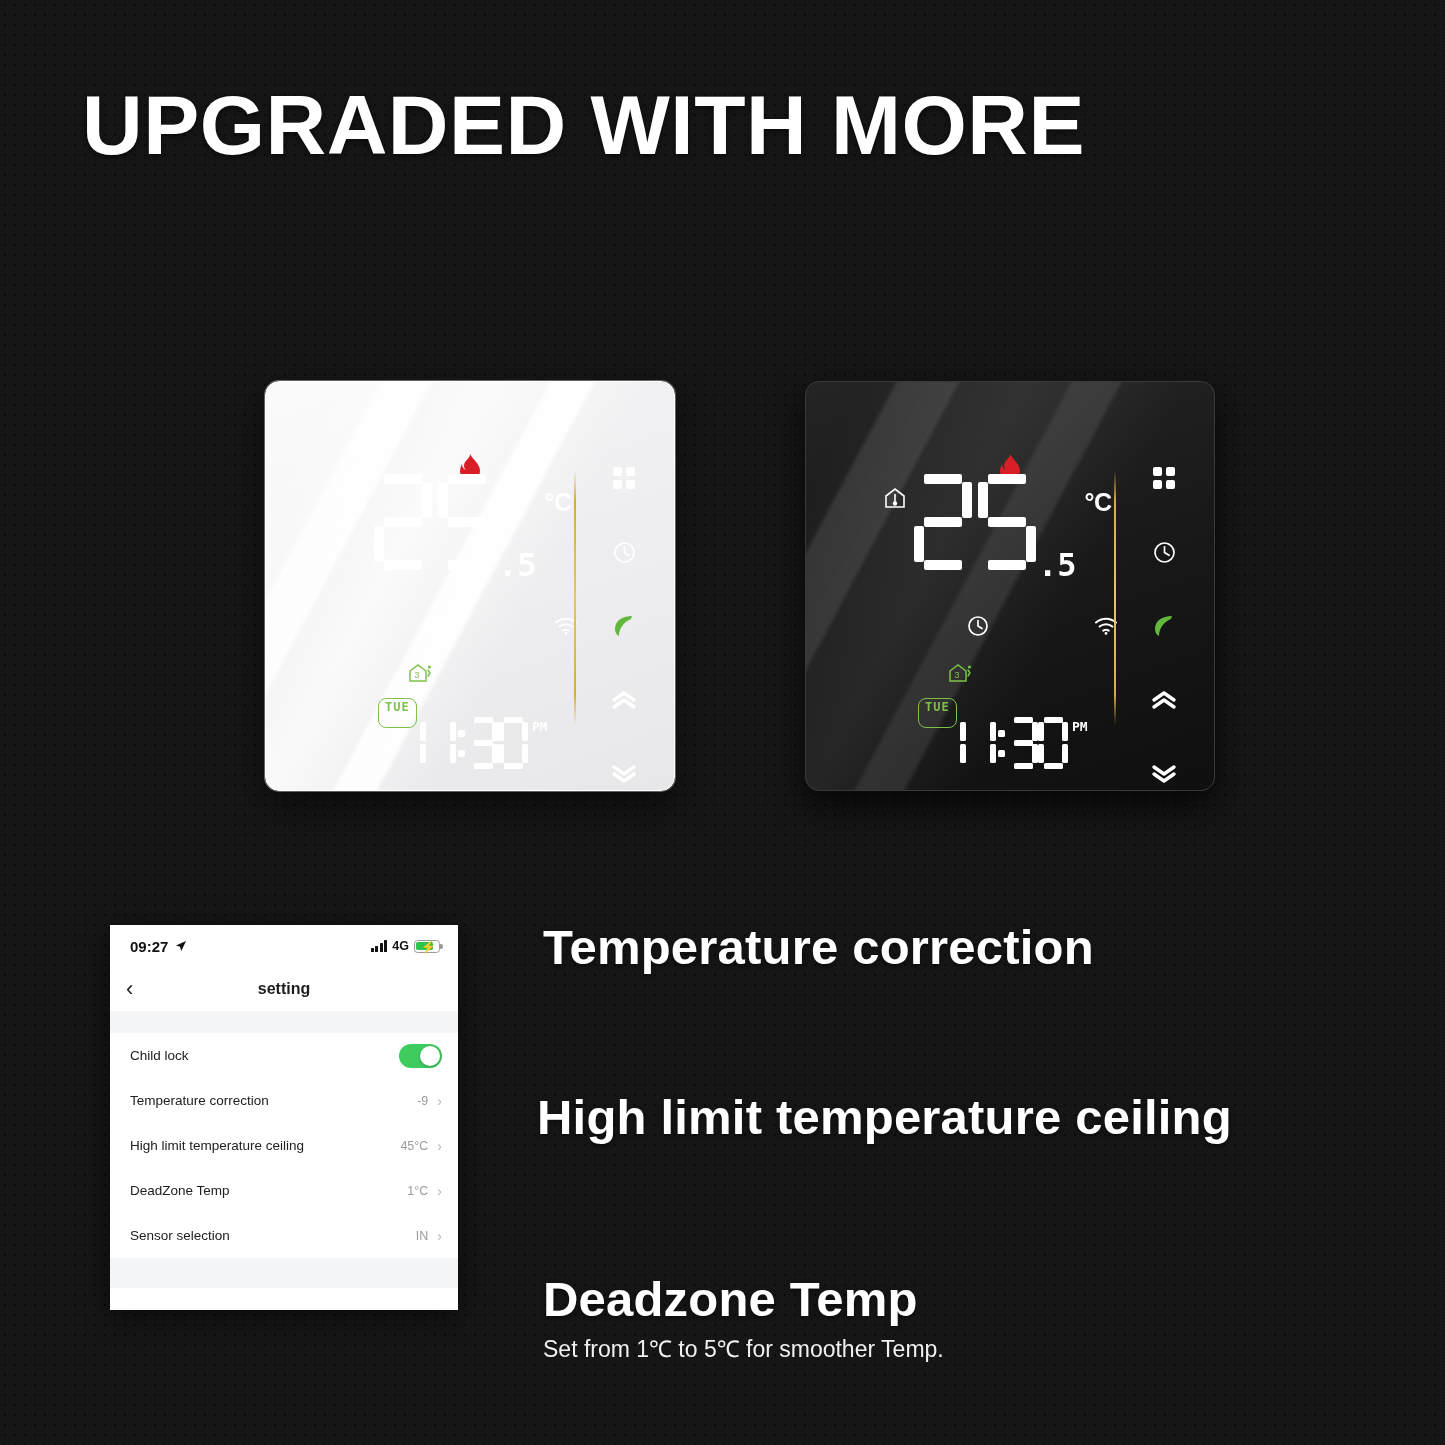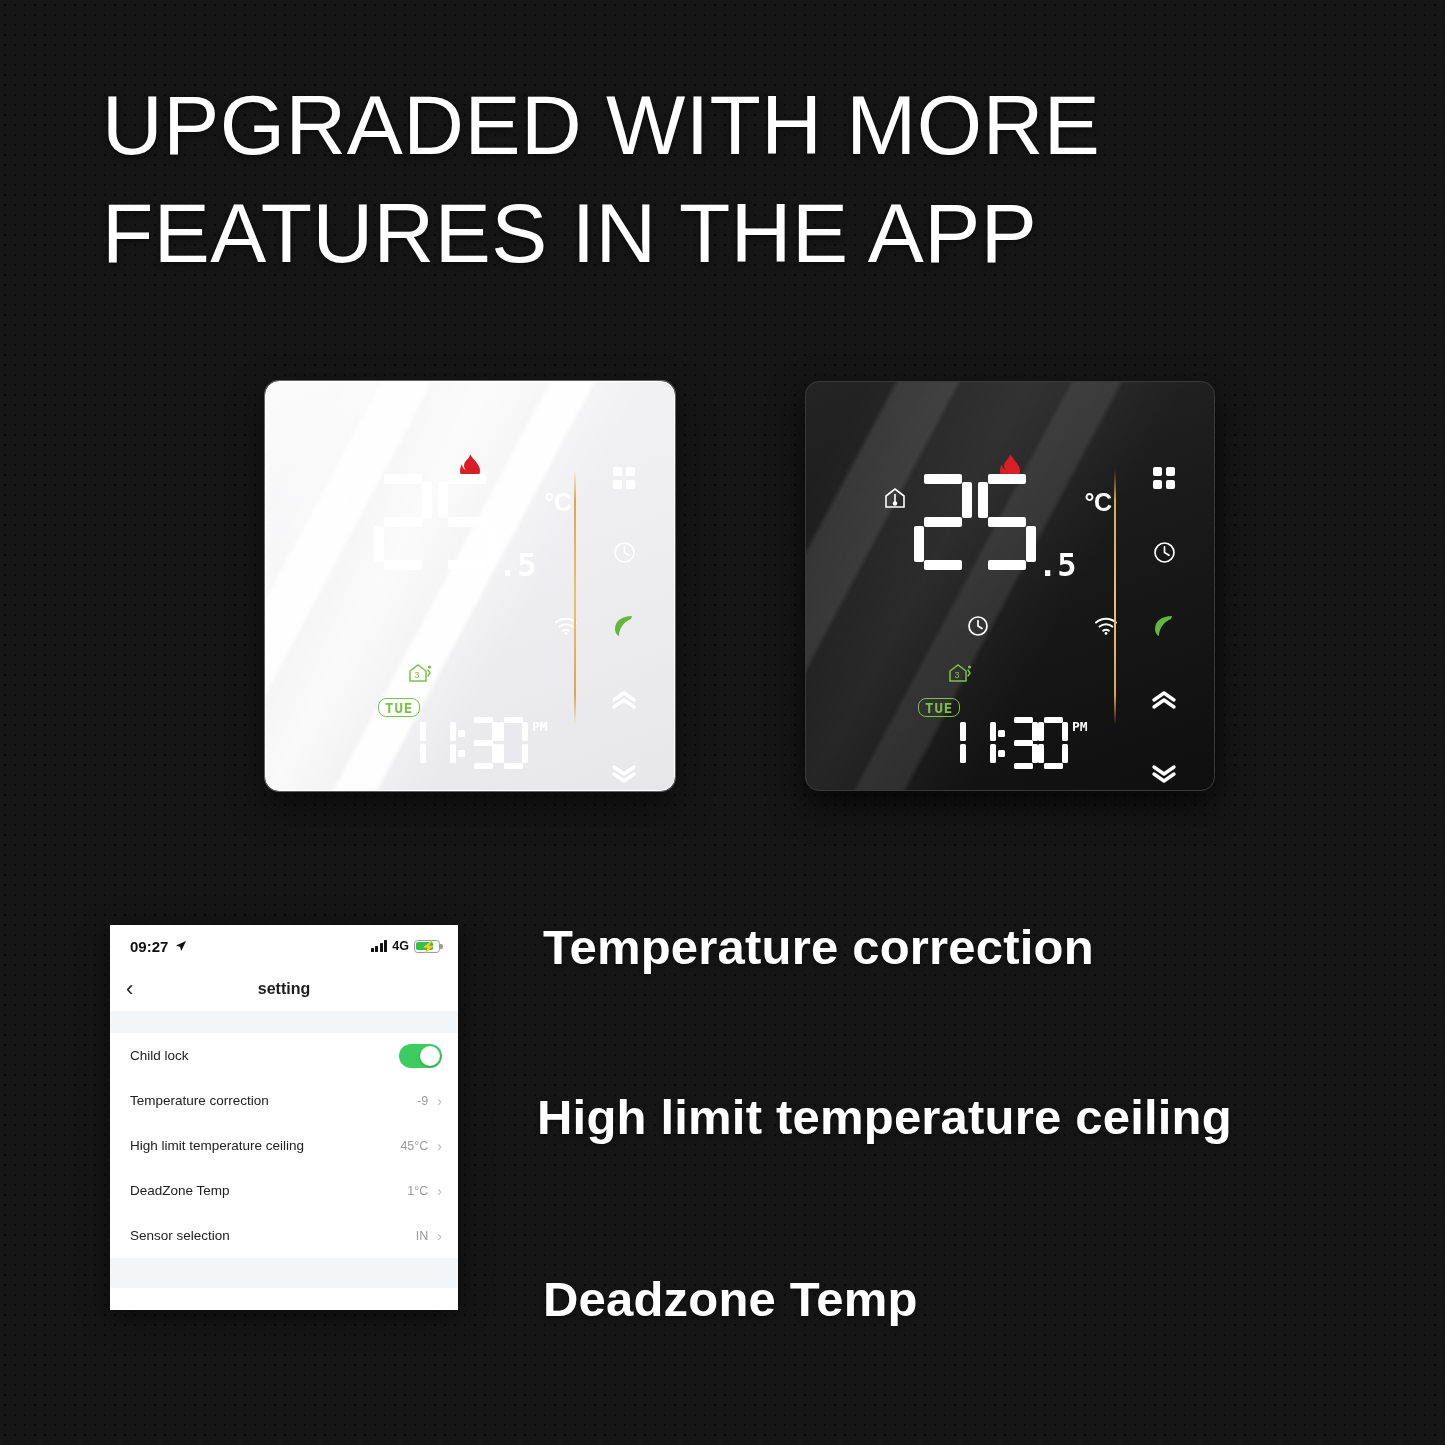--- a/index.html
+++ b/index.html
@@ -20,24 +20,23 @@
     z-index:0;
   }
   #stage { position:absolute; inset:0; z-index:1; }
 
   
   .headline {
     position:absolute; left:82px; top:72px; width:1180px;
     color:#fff;
     font-size:84px;
     line-height:1.28;
-    font-weight:400;
+    font-weight:700;
     letter-spacing:.5px;
     text-shadow:0 2px 6px rgba(0,0,0,.6);
-    margin-left:20px;
   }
   .headline div { white-space:nowrap; }
 
   
   .thermo {
     position:absolute;
     width:410px; height:410px;
     border-radius:14px;
     overflow:hidden;
   }
@@ -76,21 +75,21 @@
   }
   .seg-main { display:flex; gap:6px; }
   .deg-c { font-size:25px; font-weight:700; margin-left:8px; margin-top:14px; letter-spacing:-.5px; }
   .half { font-size:32px; font-weight:700; margin-top:72px; margin-left:2px; font-family:"DejaVu Sans Mono", monospace; }
   .clock-small { position:absolute; left:160px; top:232px; }
   .wifi { position:absolute; left:288px; top:234px; }
   .prog-house { position:absolute; left:142px; top:280px; }
   .day-badge {
     position:absolute; left:112px; top:316px;
     border:1.6px solid #7cc24a; border-radius:8px;
-    padding:1px 6px 0 6px; font-size:14px; font-weight:700;
+    padding:1px 6px 13px 6px; font-size:12px; font-weight:700;
     color:#7cc24a; letter-spacing:1px;
     font-family:"DejaVu Sans Mono", monospace;
   }
   .time { position:absolute; left:130px; top:335px; display:flex; align-items:flex-start; }
   .time .ampm { font-size:13px; font-weight:700; margin-left:4px; margin-top:2px; font-family:"DejaVu Sans Mono", monospace; }
 
   .divider-line { position:absolute; left:308px; top:88px; width:2px; height:255px;
     background:linear-gradient(180deg,rgba(214,168,60,0),#d8aa46 12%,#e8c272 50%,#d8aa46 88%,rgba(214,168,60,0)); }
 
   .touchcol { position:absolute; right:22px; top:66px; width:56px; display:flex; flex-direction:column; align-items:center; }
@@ -181,21 +180,20 @@
 </style>
 </head>
 <body>
 
 <div id="dots"></div>
 
 <div id="stage">
 
   <div class="headline">
     <div>UPGRADED WITH MORE</div>
-    <div>FEATURES IN THE APP</div>
   </div>
 
   <div class="thermo white">
     <div class="glass-glow"></div>
     <div class="screen">
 
       <div class="flame">
         <svg width="20" height="26" viewBox="0 0 20 26">
             <path d="M10 0C10 5 4 6 4 12c0 2 1 3 2 4-3-1-4-4-4-6-1 2-2 4-2 7 0 5 4 9 10 9s10-4 10-9c0-7-6-10-10-17z" fill="#d81f26"></path>
           </svg>
@@ -589,15 +587,16 @@
   <div class="feature" id="f1">
     <h2>Temperature correction</h2>
   </div>
 
   <div class="feature" id="f2">
     <h2>High limit temperature ceiling</h2>
   </div>
 
   <div class="feature" id="f3">
     <h2>Deadzone Temp</h2>
+    <p>Set from 1℃ to 5℃ for smoother Temp.</p>
   </div>
 
 </div>
 
 </body></html>

